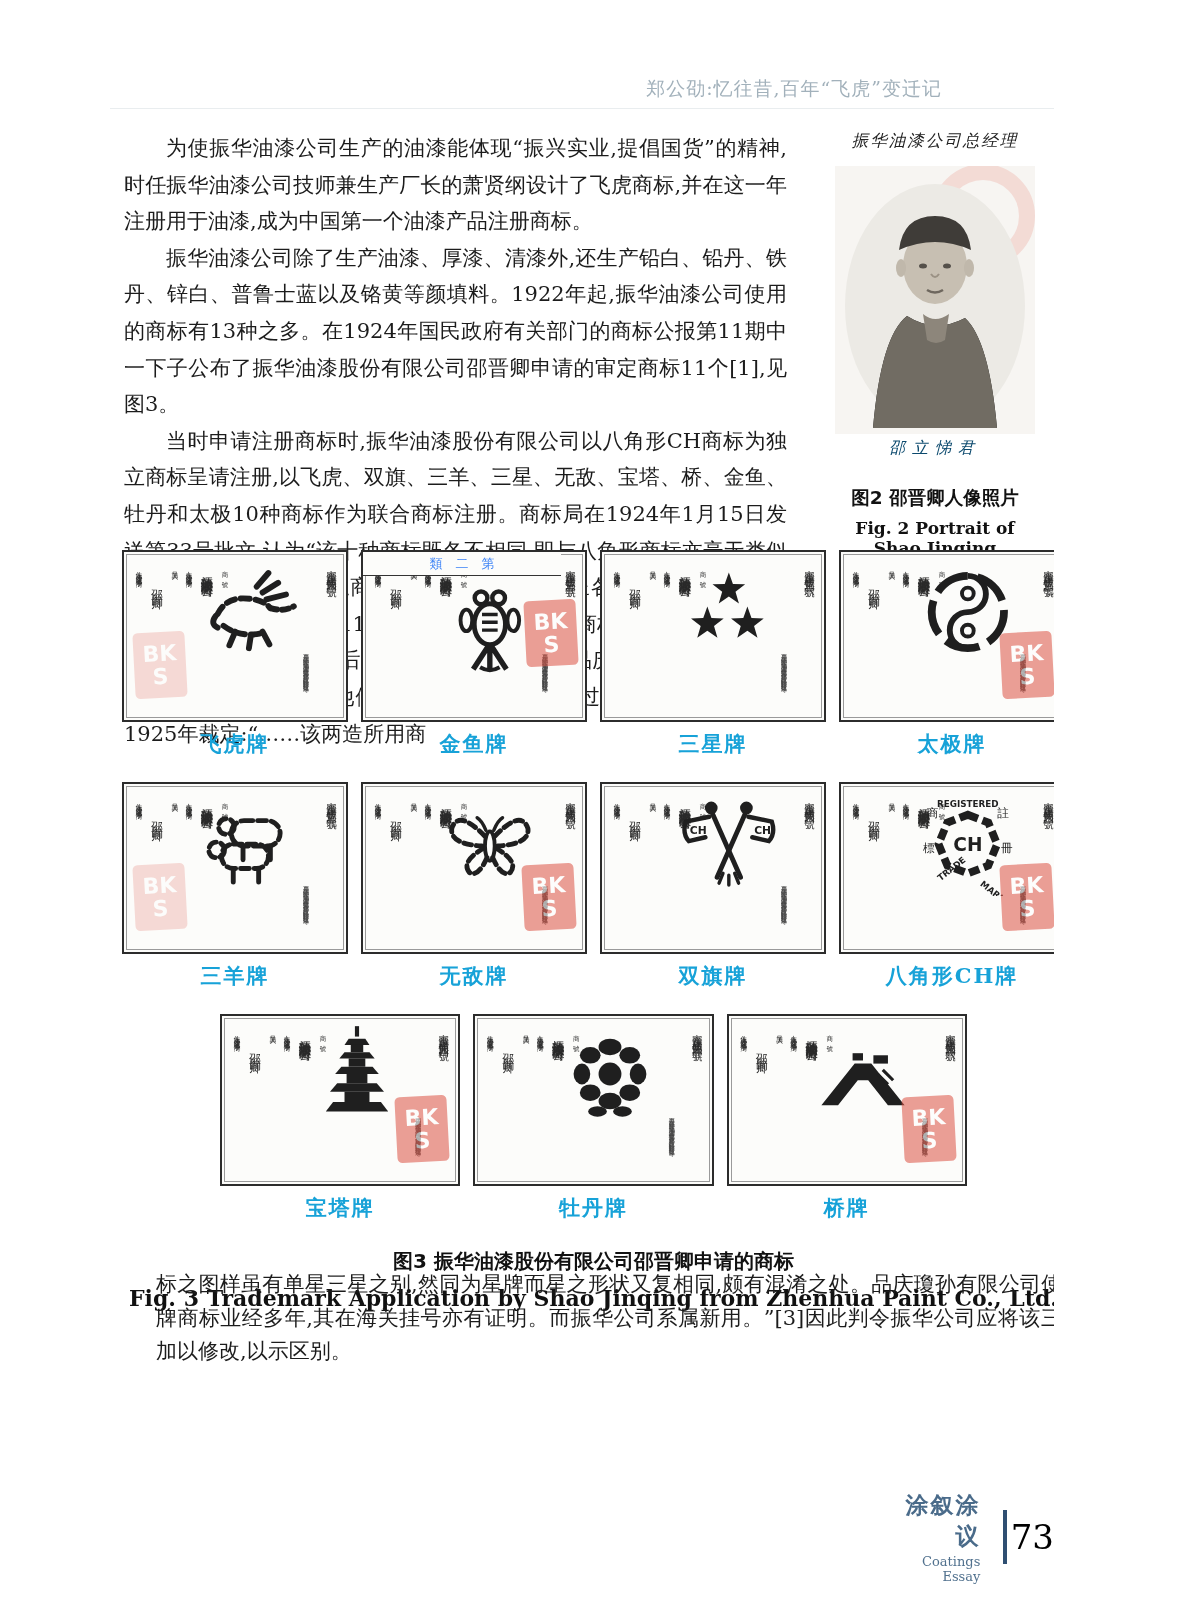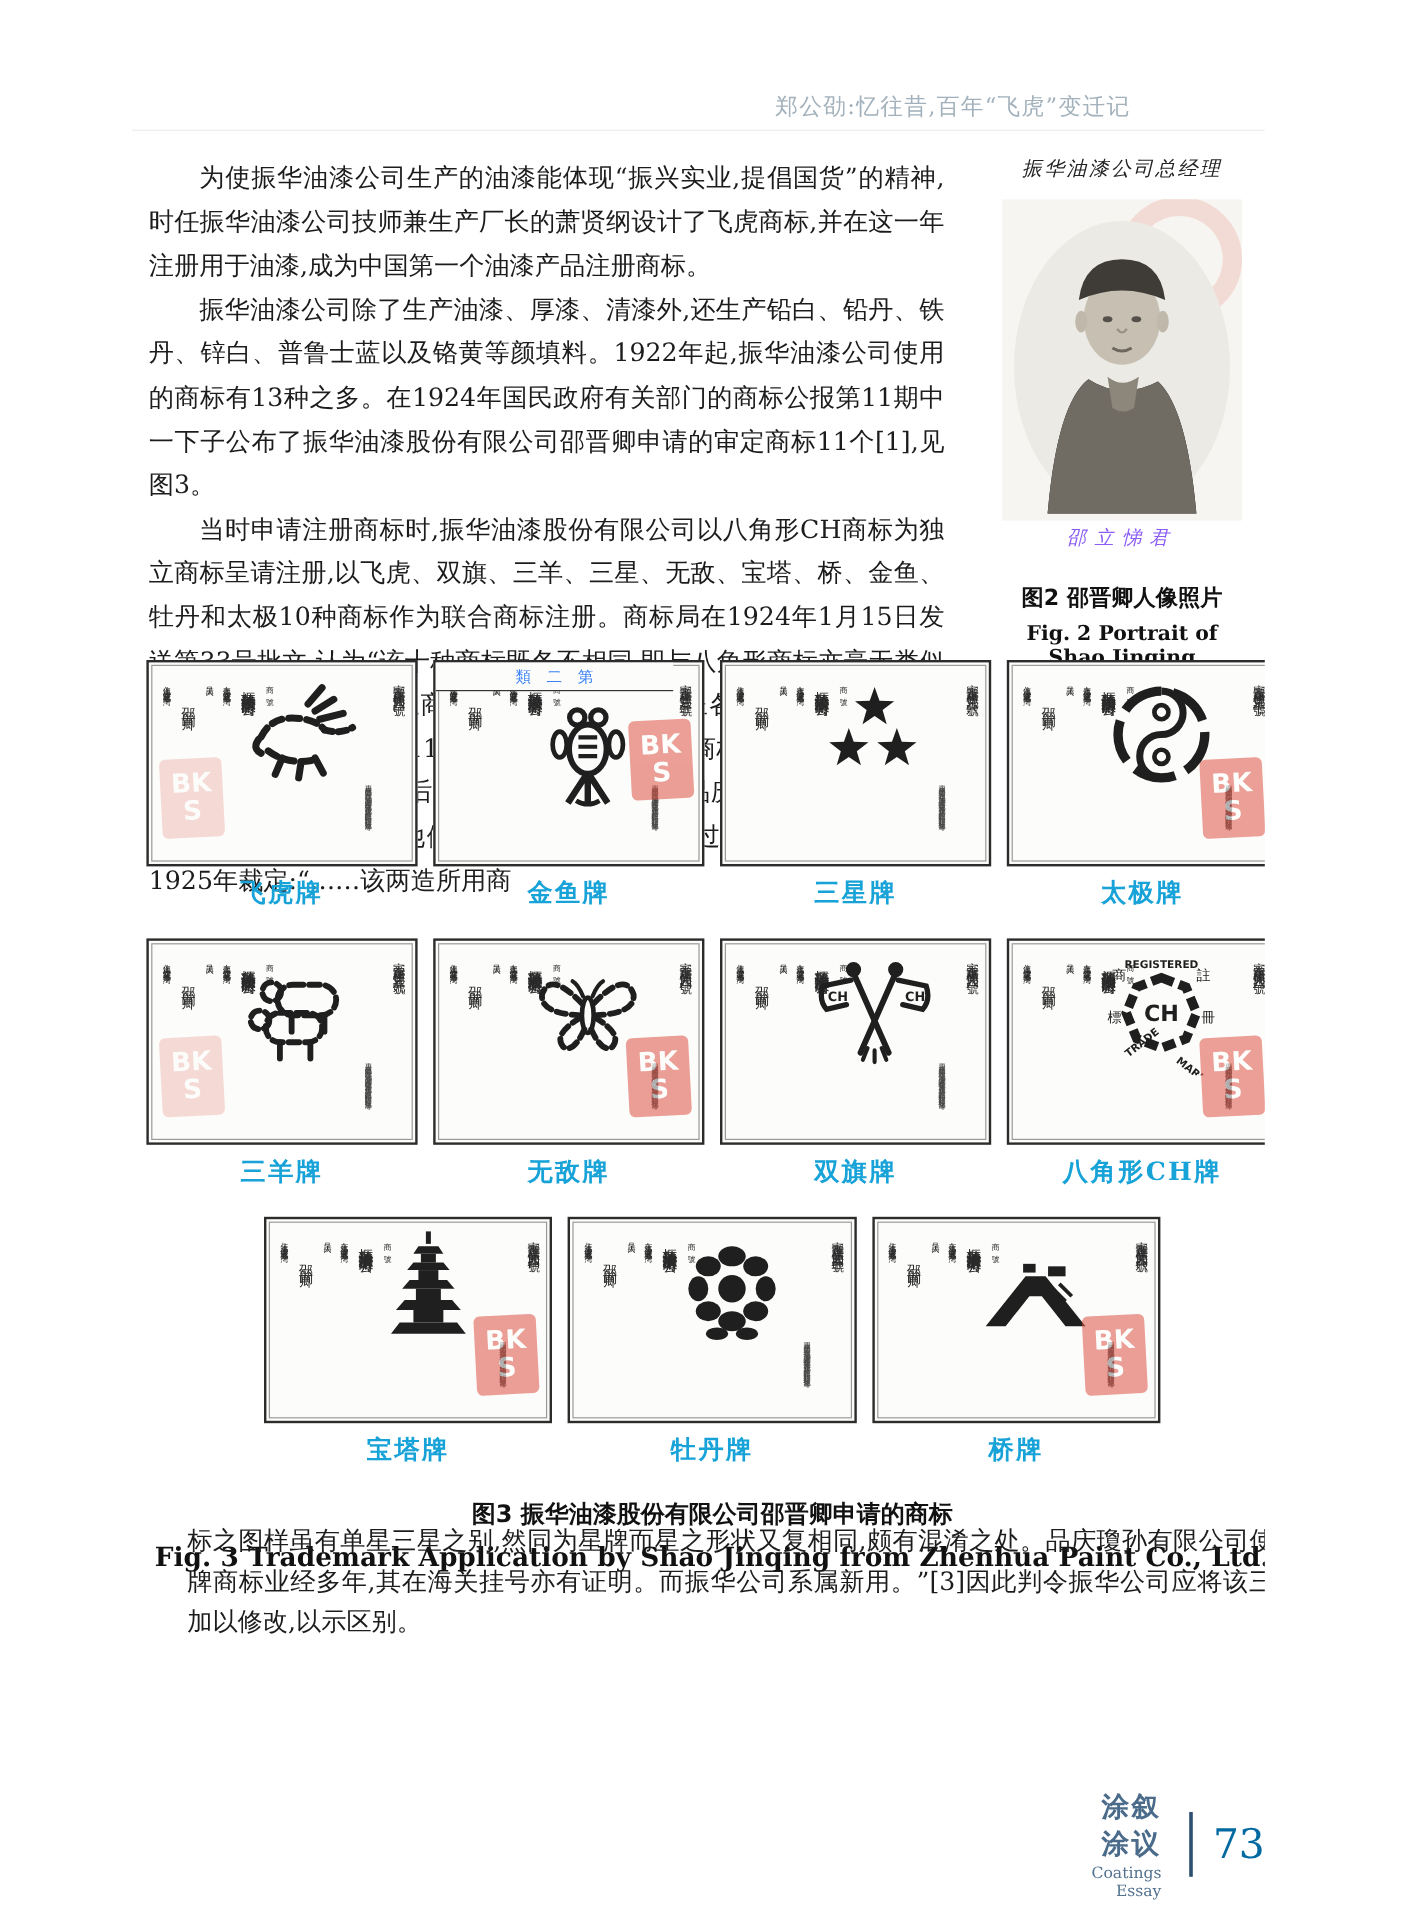--- a/index.html
+++ b/index.html
@@ -10,21 +10,21 @@
   .running-header { position:absolute; top:76px; right:112px; font-size:19px; color:#a2b1bb; letter-spacing:1px; }
   .header-rule { position:absolute; top:108px; left:110px; width:967px; border-top:1px solid #e9edef; }
 
   
   .content { position:absolute; top:130px; left:124px; width:967px; display:flex; }
   .main-col { width:663px; }
   .para { font-size:21px; line-height:36.6px; text-align:justify; text-indent:2em; color:#1c1c1c; }
   .portrait-block { margin-left:42px; width:212px; }
   .photo-title { text-align:center; font-size:16.5px; font-style:italic; letter-spacing:2px; color:#222; margin-bottom:14px; }
   .photo { width:200px; height:268px; margin:0 auto; }
-  .photo-name { text-align:center; font-size:16px; font-style:italic; letter-spacing:7px; color:#8b5cf6; margin-top:4px; }
+  .photo-name { text-align:center; font-size:16px; font-style:italic; letter-spacing:7px; color:#0c4a6e; margin-top:4px; }
   .fig2-zh { text-align:center; font-weight:700; font-size:18.5px; color:#111; margin-top:26px; font-family:"DejaVu Sans", sans-serif; }
   .fig2-en { text-align:center; font-weight:700; font-size:17px; color:#111; margin-top:8px; }
 
   
   .figure3 { position:absolute; top:550px; left:122px; width:943px; }
   .tm-row { display:flex; gap:13px; margin-bottom:4px; }
   .tm-row-3 { padding:0 98px; }
   .tm-cell { flex:1; }
   .tm-card { position:relative; height:172px; border:2px solid #2c2c2c; background:#fcfcfa; overflow:hidden; }
   .tm-card::before { content:""; position:absolute; inset:2px; border:1px solid #9a9a9a; pointer-events:none; }
@@ -52,21 +52,21 @@
   .bottom-text .para { line-height:33.5px; }
   .no-indent { text-indent:0; }
   .bottom-text .para + .para { margin-top:10px; }
 
   
   .footer { position:absolute; left:896px; top:1490px; display:flex; align-items:center; }
   .journal { text-align:right; padding-right:23px; }
   .journal-zh { font-size:23px; font-weight:700; color:#4a6b8a; letter-spacing:2px; font-family:"DejaVu Sans", sans-serif; }
   .journal-en { font-size:13px; color:#51718e; margin-top:2px; }
   .footer-bar { width:4px; height:54px; background:#2f4f72; }
-  .page-number { font-size:34px; color:#0369a1; padding-left:17px; }
+  .page-number { font-size:34px; color:#000000; padding-left:4px; }
 </style>
 </head>
 <body>
 
 <div class="page">
 
   <div class="running-header">郑公劭:忆往昔,百年“飞虎”变迁记</div>
   <div class="header-rule"></div>
 
   <div class="content">

